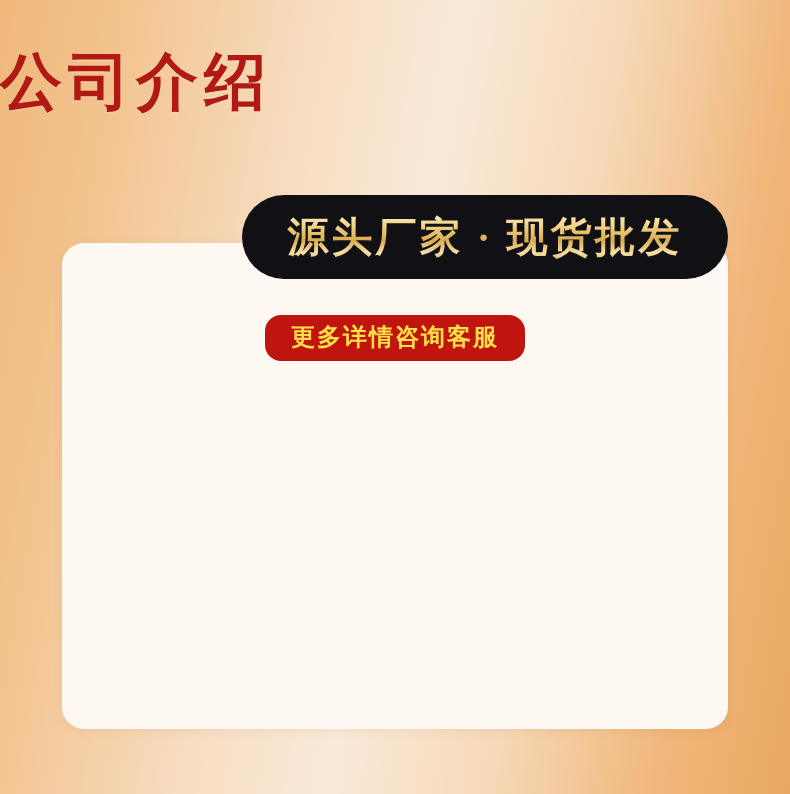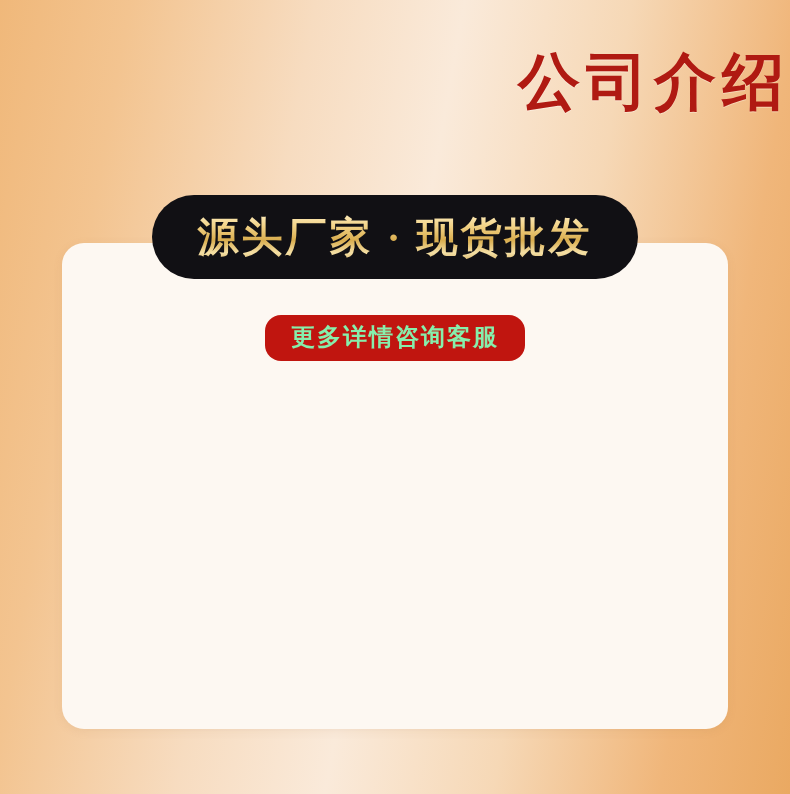--- a/index.html
+++ b/index.html
@@ -14,22 +14,21 @@
   }
   .page {
     position: relative;
     width: 790px;
     height: 794px;
     background: linear-gradient(100deg, #f0b87a 0%, #f3c490 14%, #f7dcc0 34%, #faeada 50%, #f6d8b6 68%, #f0b67a 86%, #eaa962 100%);
     box-sizing: border-box;
   }
   .header {
     padding-top: 48px;
-    text-align: right;
-    margin-left: 40px;
+    text-align: left;
   }
   .title-cn {
     font-family: "Liberation Serif", "DejaVu Serif", serif;
     font-size: 62px;
     font-weight: bold;
     color: #b01a12;
     letter-spacing: 6px;
     line-height: 1.1;
     text-shadow: 0 1px 0 rgba(255,255,255,0.35);
   }
@@ -49,21 +48,21 @@
     background: #fdf8f2;
     border-radius: 22px;
     box-shadow: 0 2px 10px rgba(160,110,60,0.10);
   }
   .badge-wrap {
     position: absolute;
     left: 0;
     right: 0;
     top: -48px;
     display: flex;
-    justify-content: center;
+    justify-content: flex-end;
   }
   .badge-black {
     width: 486px;
     height: 84px;
     background: #111014;
     border-radius: 42px;
     display: flex;
     align-items: center;
     justify-content: center;
   }
@@ -81,21 +80,21 @@
   .badge-red-wrap {
     position: absolute;
     left: 0;
     right: 0;
     top: 72px;
     display: flex;
     justify-content: center;
   }
   .badge-red {
     background: #c0150f;
-    color: #86efac;
+    color: #fde047;
     border-radius: 16px;
     padding: 6px 26px 8px 26px;
     font-size: 24px;
     font-weight: bold;
     letter-spacing: 2px;
     font-family: Liberation Sans, sans-serif;
   }
   .body-text {
     position: absolute;
     left: 42px;

